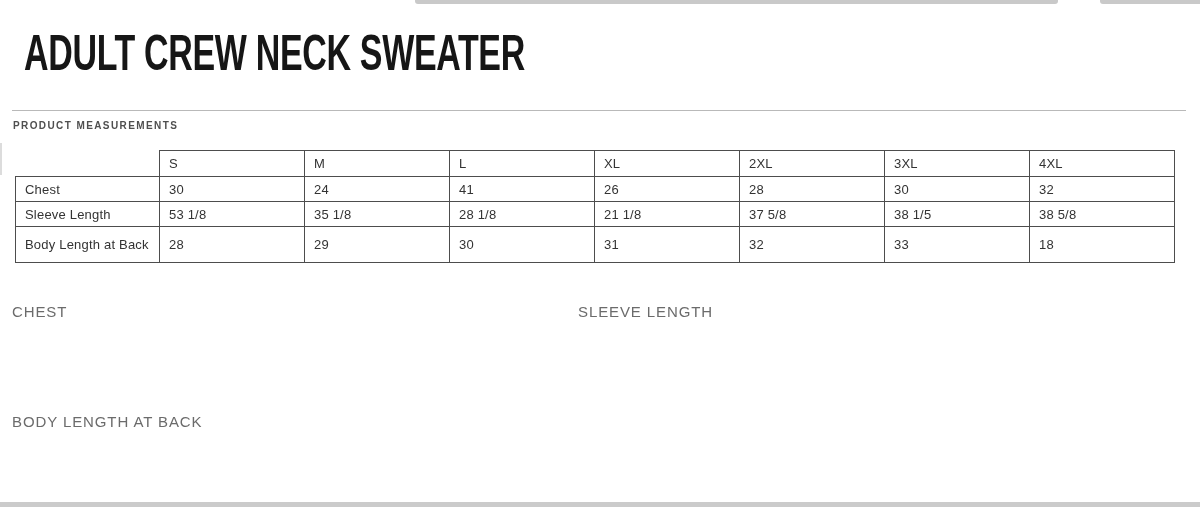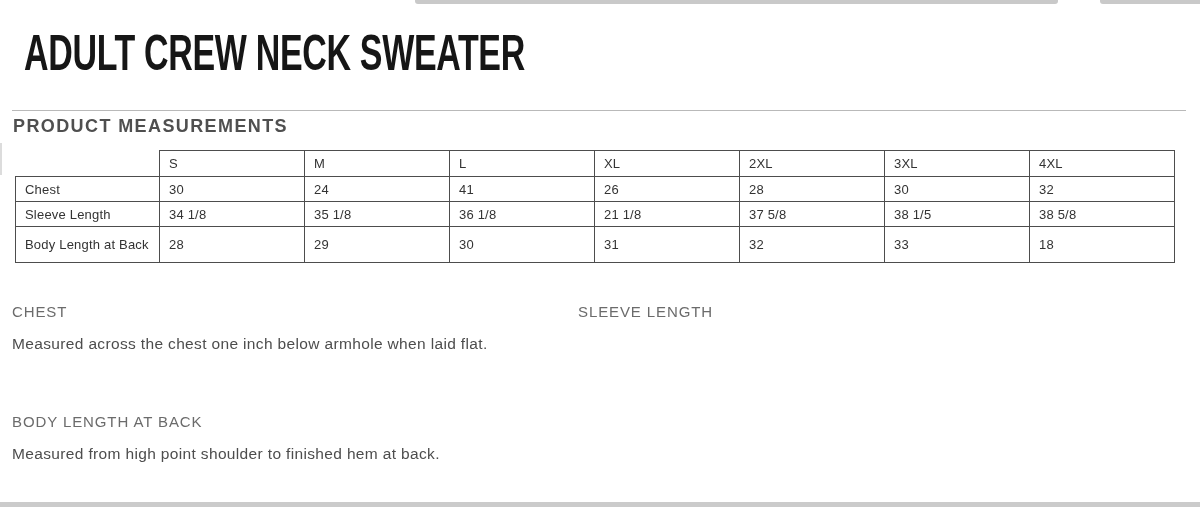--- a/index.html
+++ b/index.html
@@ -19,21 +19,21 @@
   
   .page-title { position: absolute; left: 24px; top: 28px; white-space: nowrap;
                 font-weight: 700; font-size: 50px; line-height: 50px;
                 letter-spacing: -0.5px; color: #161616;
                 transform: scaleX(0.68); transform-origin: left center; }
 
   .top-divider { position: absolute; left: 12px; top: 110px; width: 1174px; height: 1px;
                  background: #b9b9b9; }
 
   .section-heading { position: absolute; left: 13px; top: 118px;
-                     font-size: 18px; line-height: 16px; font-weight: 700;
+                     font-size: 10px; line-height: 16px; font-weight: 700;
                      letter-spacing: 1.4px; color: #4f4f4f; }
 
   
   table.meas { position: absolute; left: 15px; top: 150px;
                border-collapse: collapse; table-layout: fixed; }
   table.meas col.c-label { width: 144px; }
   table.meas col.c-size  { width: 145px; }
   table.meas td, table.meas th { border: 1px solid #4d4d4d; font-weight: 400;
                font-size: 13px; letter-spacing: 0.2px; color: #333333;
                text-align: left; vertical-align: middle;
@@ -95,48 +95,46 @@
     <td>30</td>
     <td>24</td>
     <td>41</td>
     <td>26</td>
     <td>28</td>
     <td>30</td>
     <td>32</td>
   </tr>
   <tr class="r-sleeve">
     <td class="row-label">Sleeve Length</td>
-    <td>34 1/8</td>
+    <td>53 1/8</td>
     <td>35 1/8</td>
-    <td>36 1/8</td>
+    <td>28 1/8</td>
     <td>21 1/8</td>
     <td>37 5/8</td>
     <td>38 1/5</td>
     <td>38 5/8</td>
   </tr>
   <tr class="r-body">
     <td class="row-label">Body Length at Back</td>
     <td>28</td>
     <td>29</td>
     <td>30</td>
     <td>31</td>
     <td>32</td>
     <td>33</td>
     <td>18</td>
   </tr>
 </tbody>
   </table>
 
 <div class="def-block def-chest">
   <div class="def-heading">CHEST</div>
-  <div class="def-text">Measured across the chest one inch below armhole when laid flat.</div>
 </div>
 
 <div class="def-block def-sleeve">
   <div class="def-heading">SLEEVE LENGTH</div>
 </div>
 
 <div class="def-block def-body">
   <div class="def-heading">BODY LENGTH AT BACK</div>
-  <div class="def-text">Measured from high point shoulder to finished hem at back.</div>
 </div>
 
 <div class="bottom-bar"></div>
 
 </body></html>

